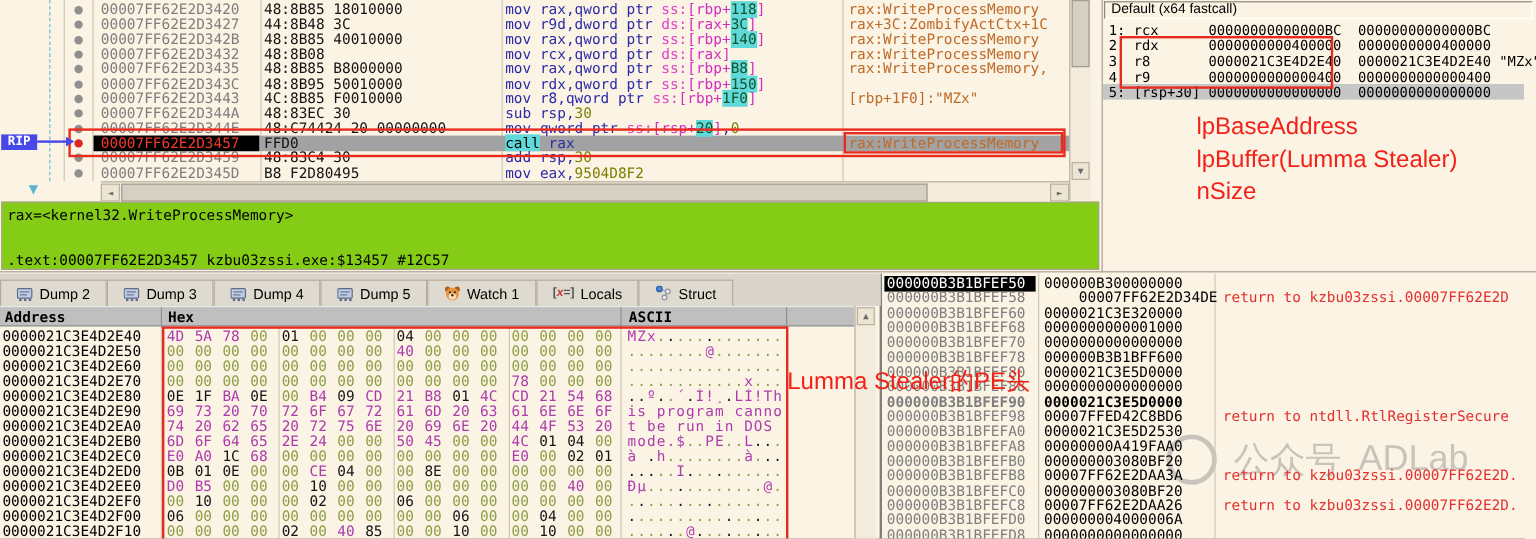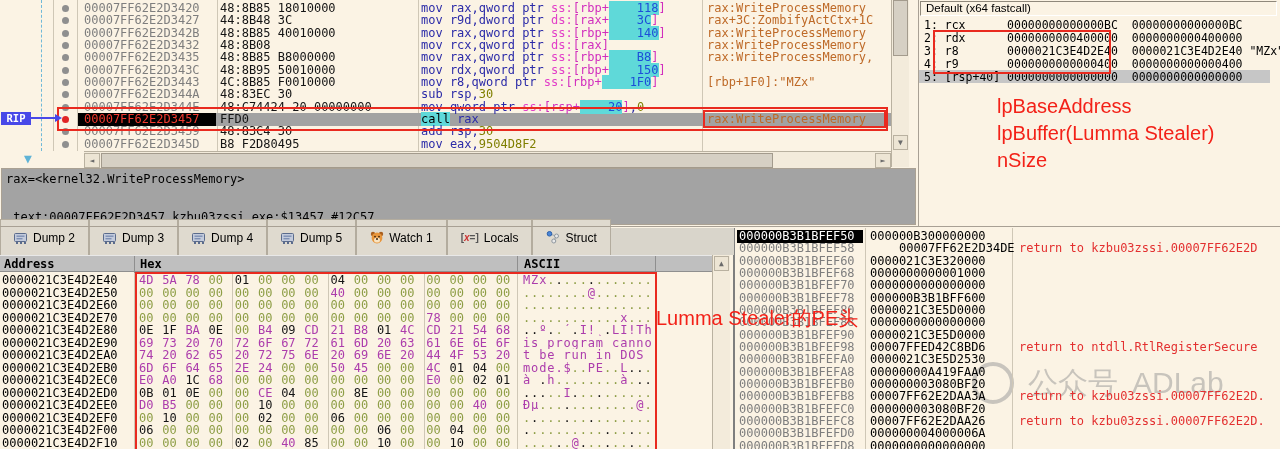--- a/index.html
+++ b/index.html
@@ -9,21 +9,21 @@
   .mono{font-family:"DejaVu Sans Mono",monospace;}
   .row{position:absolute;white-space:pre;line-height:12px;height:13px;z-index:2;}
   .vline{position:absolute;width:1px;background:#CFC7B6;z-index:1;}
   .hline{position:absolute;height:1px;background:#A8A094;z-index:8;}
   
   .addr{color:#7E7E7E;}
   .bytes{color:#141414;}
   .instr{color:#2B2BA8;}
   .seg{color:#E23EC8;}
   .mem{color:#D12EBE;}
-  .disp{background:#5FD9D9;color:#1d4ed8;padding-left:28px;}
+  .disp{background:#5FD9D9;color:#14532d;}
   .imm{color:#7F7F00;}
   .op-call{background:#5FD9D9;color:#000;}
   .comment{color:#BE6A28;}
   .hl-bg{position:absolute;background:#A2A2A2;z-index:1;}
   .addr-rip{position:absolute;background:#000;color:#F23A2E;padding-left:6px;z-index:3;}
   .redbox{position:absolute;border:2px solid #E92A1F;z-index:6;pointer-events:none;}
   .dot{position:absolute;width:7px;height:7px;border-radius:50%;background:#8F8F8F;z-index:2;}
   .dot.red{background:#E02525;}
   
   .sb{position:absolute;background:#F3EBDB;z-index:4;}
@@ -32,21 +32,21 @@
   .sb-thumb{position:absolute;background:#D6D0C4;border:1px solid #A39B8D;box-sizing:border-box;}
   
   .infoline{position:absolute;white-space:pre;line-height:14px;}
   
   .reg-row{position:absolute;white-space:pre;font-size:11.5px;line-height:12px;z-index:2;}
   .annot{position:absolute;color:#F32118;font-family:"Liberation Sans",sans-serif;
          font-size:20px;line-height:27px;white-space:pre;z-index:30;}
   
   #tabbar{position:absolute;left:0;top:228px;width:734px;height:27px;background:#D9D5CB;
           display:flex;align-items:flex-end;z-index:2;}
-  .tab{display:flex;align-items:center;gap:5px;padding:0 13px;height:36px;margin-top:3px;
+  .tab{display:flex;align-items:center;gap:5px;padding:0 13px;height:22px;margin-top:3px;
        background:#DFDACF;border:1px solid #B3AC9E;border-bottom:none;
        font-family:"Liberation Sans",sans-serif;font-size:12px;white-space:nowrap;box-sizing:border-box;}
   .tab.active{height:26px;background:#FFFFFF;border:1px solid #999080;border-bottom:none;
        border-radius:2px 2px 0 0;}
   
   .dump-head{position:absolute;left:0;top:255px;width:712px;height:17px;background:#BFBFBF;
        border-top:1px solid #E8E8E8;border-bottom:1px solid #8F8F8F;box-sizing:border-box;z-index:2;}
   .dump-head .hsep{position:absolute;top:0;width:1px;height:17px;background:#8F8F8F;}
   .dump-head span{position:absolute;top:1px;font-weight:bold;font-size:12px;line-height:15px;}
   .b0{color:#8E9E46;} .bp{color:#AC3CAC;} .bk{color:#141414;}
@@ -65,21 +65,21 @@
        color:#fff;font-size:10.5px;font-weight:bold;text-align:center;line-height:13px;z-index:7;}
   #rip-arrowhead{position:absolute;left:55px;top:114px;width:0;height:0;z-index:7;
        border-left:7px solid #4848E8;border-top:4.5px solid transparent;border-bottom:4.5px solid transparent;}
   #dn-arrow{position:absolute;left:24px;top:151px;color:#5FB3D6;font-size:13px;z-index:3;}
   #dash-jump{position:absolute;left:41px;top:0;height:151px;border-left:1px dashed #6FB9D8;z-index:1;}
   .reg-hl{position:absolute;background:#C6C6C6;z-index:1;}
   #reg-head{position:absolute;left:920px;top:1px;width:357px;height:15px;box-sizing:border-box;
        background:#FBF3E4;border:1px solid #8F887B;border-right-color:#FFF;border-bottom-color:#FFF;
        font-family:"Liberation Sans",sans-serif;font-size:11.5px;line-height:13px;padding-left:5px;z-index:2;}
   #infobar{position:absolute;left:1px;top:168px;width:915px;height:57px;
-       border:1px solid #AAA193;box-sizing:border-box;z-index:2;background:#a3a3a3;}
+       border:1px solid #AAA193;box-sizing:border-box;z-index:2;background:#84cc16;}
   .icon{display:inline-flex;align-items:center;}
 </style>
 </head>
 <body>
 
 <div id="root">
 
   <div id="dash-jump"></div>
   <div class="vline" style="left:53px;top:0;height:151px;"></div>
   <div class="vline" style="left:77px;top:0;height:151px;"></div>
@@ -126,21 +126,21 @@
   </div>
 
   <div class="vline" style="left:918px;top:0;height:227px;background:#A8A094;"></div>
   <div id="reg-head">Default (x64 fastcall)</div>
   <div id="reg-rows">
       <div class="reg-row mono" style="left:924px;top:19px;">1: rcx      00000000000000BC  00000000000000BC</div>
       <div class="reg-row mono" style="left:924px;top:32px;">2: rdx      0000000000400000  0000000000400000</div>
       <div class="reg-row mono" style="left:924px;top:45px;">3: r8       0000021C3E4D2E40  0000021C3E4D2E40 "MZx"</div>
       <div class="reg-row mono" style="left:924px;top:58px;">4: r9       0000000000000400  0000000000000400</div>
       <div class="reg-hl" style="left:919px;top:70px;width:351px;height:13px;"></div>
-      <div class="reg-row mono" style="left:924px;top:71px;">5: [rsp+40] 0000000000000000  0000000000000000</div>
+      <div class="reg-row mono" style="left:924px;top:71px;">5: [rsp+30] 0000000000000000  0000000000000000</div>
     </div>
   <div class="redbox" style="left:933px;top:30px;width:174px;height:40px;"></div>
   <div class="annot" style="left:997px;top:93px;">lpBaseAddress</div>
   <div class="annot" style="left:997px;top:120px;">lpBuffer(Lumma Stealer)</div>
   <div class="annot" style="left:997px;top:147px;">nSize</div>
 
   <div class="hline" style="left:0;top:226px;width:1280px;"></div>
 
   <div id="tabbar">
       <div class="tab">
@@ -273,21 +273,21 @@
   <div class="vline" style="left:1012px;top:228px;height:221px;"></div>
   <div id="stack-rows">
       <div class="row" style="left:0;top:230.00px;width:1280px;"><span class="stk-addr-sel mono" style="left:737px;top:0;width:124px;height:13px;">000000B3B1BFEF50</span><span class="abs" style="left:870px;">000000B300000000</span></div>
       <div class="row" style="left:0;top:242.33px;width:1280px;"><span class="stk-addr abs" style="left:739px;">000000B3B1BFEF58</span><span class="abs" style="left:870px;margin-left:29px;">00007FF62E2D34DE</span><span class="stk-comment abs" style="left:1019px;">return to kzbu03zssi.00007FF62E2D</span></div>
       <div class="row" style="left:0;top:254.66px;width:1280px;"><span class="stk-addr abs" style="left:739px;">000000B3B1BFEF60</span><span class="abs" style="left:870px;">0000021C3E320000</span></div>
       <div class="row" style="left:0;top:266.99px;width:1280px;"><span class="stk-addr abs" style="left:739px;">000000B3B1BFEF68</span><span class="abs" style="left:870px;">0000000000001000</span></div>
       <div class="row" style="left:0;top:279.32px;width:1280px;"><span class="stk-addr abs" style="left:739px;">000000B3B1BFEF70</span><span class="abs" style="left:870px;">0000000000000000</span></div>
       <div class="row" style="left:0;top:291.65px;width:1280px;"><span class="stk-addr abs" style="left:739px;">000000B3B1BFEF78</span><span class="abs" style="left:870px;">000000B3B1BFF600</span></div>
       <div class="row" style="left:0;top:303.98px;width:1280px;"><span class="stk-addr abs" style="left:739px;">000000B3B1BFEF80</span><span class="abs" style="left:870px;">0000021C3E5D0000</span></div>
       <div class="row" style="left:0;top:316.31px;width:1110px;"><span class="stk-addr abs" style="left:739px;">000000B3B1BFEF88</span><span class="abs" style="left:870px;">0000000000000000</span></div>
-      <div class="row" style="left:0;top:328.64px;width:1200px;"><span class="stk-addr abs" style="left:739px;">000000B3B1BFEF90</span><span class="abs" style="left:870px;">0000021C3E5D0000</span></div>
+      <div class="row" style="left:0;top:328.64px;width:1200px;font-weight:bold;"><span class="stk-addr abs" style="left:739px;">000000B3B1BFEF90</span><span class="abs" style="left:870px;">0000021C3E5D0000</span></div>
       <div class="row" style="left:0;top:340.97px;width:1280px;"><span class="stk-addr abs" style="left:739px;">000000B3B1BFEF98</span><span class="abs" style="left:870px;">00007FFED42C8BD6</span><span class="stk-comment abs" style="left:1019px;">return to ntdll.RtlRegisterSecure</span></div>
       <div class="row" style="left:0;top:353.30px;width:1280px;"><span class="stk-addr abs" style="left:739px;">000000B3B1BFEFA0</span><span class="abs" style="left:870px;">0000021C3E5D2530</span></div>
       <div class="row" style="left:0;top:365.63px;width:1280px;"><span class="stk-addr abs" style="left:739px;">000000B3B1BFEFA8</span><span class="abs" style="left:870px;">00000000A419FAA0</span></div>
       <div class="row" style="left:0;top:377.96px;width:1280px;"><span class="stk-addr abs" style="left:739px;">000000B3B1BFEFB0</span><span class="abs" style="left:870px;">000000003080BF20</span></div>
       <div class="row" style="left:0;top:390.29px;width:1280px;"><span class="stk-addr abs" style="left:739px;">000000B3B1BFEFB8</span><span class="abs" style="left:870px;">00007FF62E2DAA3A</span><span class="stk-comment abs" style="left:1019px;">return to kzbu03zssi.00007FF62E2D.</span></div>
       <div class="row" style="left:0;top:402.62px;width:1280px;"><span class="stk-addr abs" style="left:739px;">000000B3B1BFEFC0</span><span class="abs" style="left:870px;">000000003080BF20</span></div>
       <div class="row" style="left:0;top:414.95px;width:1244px;"><span class="stk-addr abs" style="left:739px;">000000B3B1BFEFC8</span><span class="abs" style="left:870px;">00007FF62E2DAA26</span><span class="stk-comment abs" style="left:1019px;">return to kzbu03zssi.00007FF62E2D.</span></div>
       <div class="row" style="left:0;top:427.28px;width:1280px;"><span class="stk-addr abs" style="left:739px;text-align:right;">000000B3B1BFEFD0</span><span class="abs" style="left:870px;">000000004000006A</span></div>
       <div class="row" style="left:0;top:439.61px;width:1280px;"><span class="stk-addr abs" style="left:739px;">000000B3B1BFEFD8</span><span class="abs" style="left:870px;">0000000000000000</span></div>
     </div>

